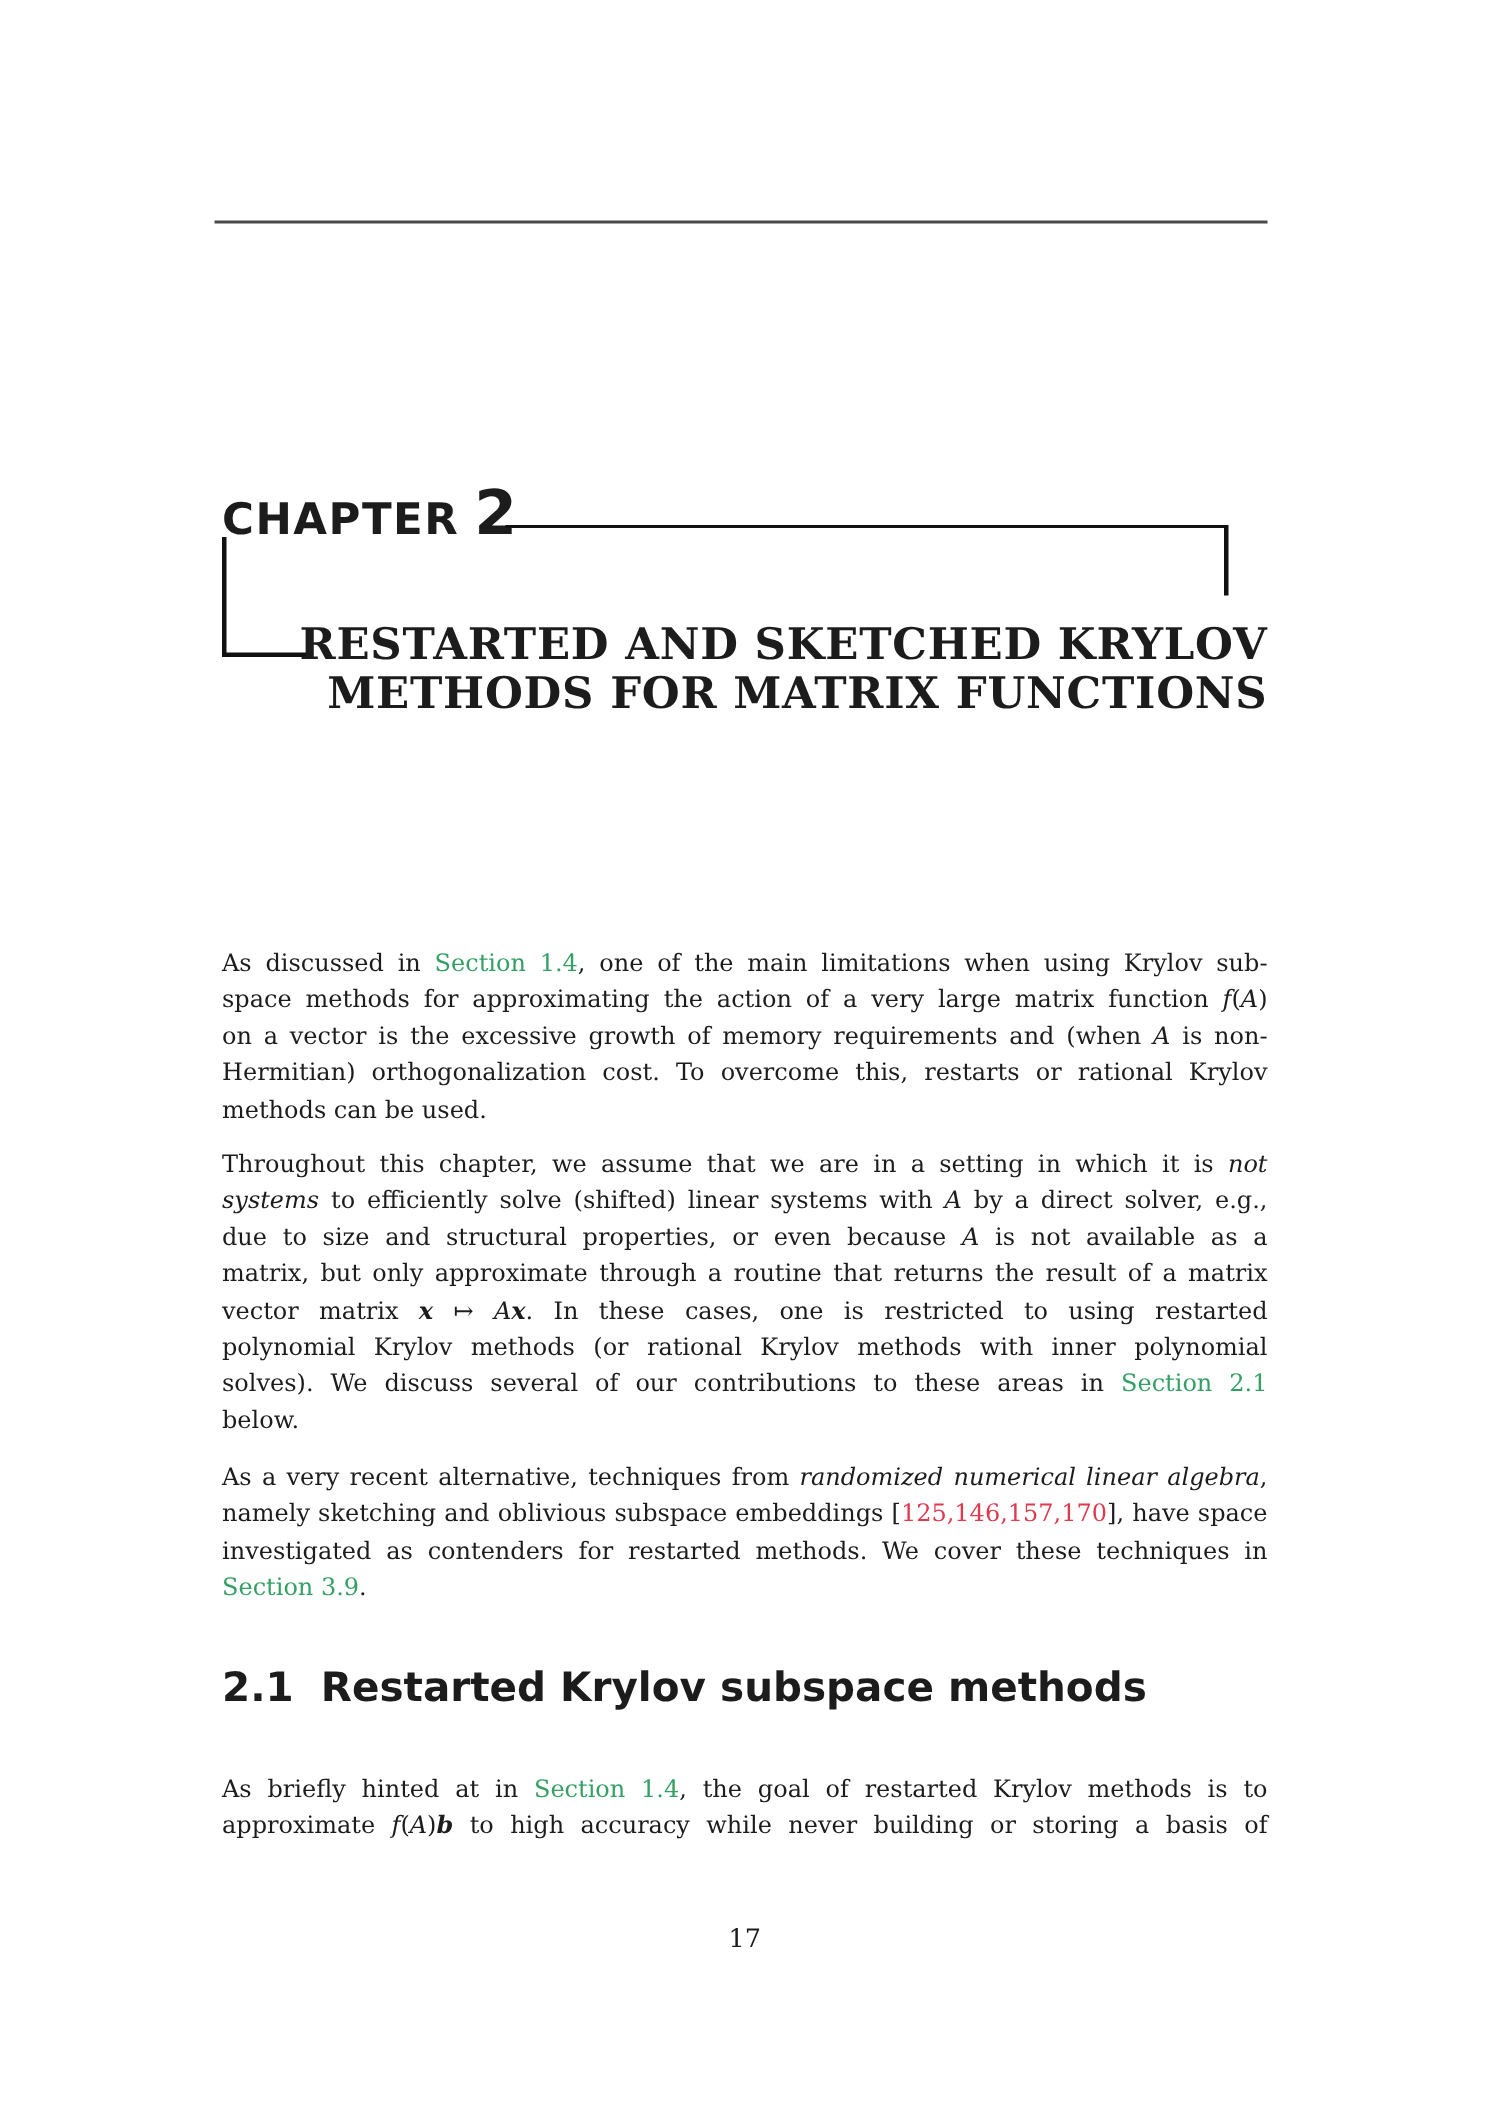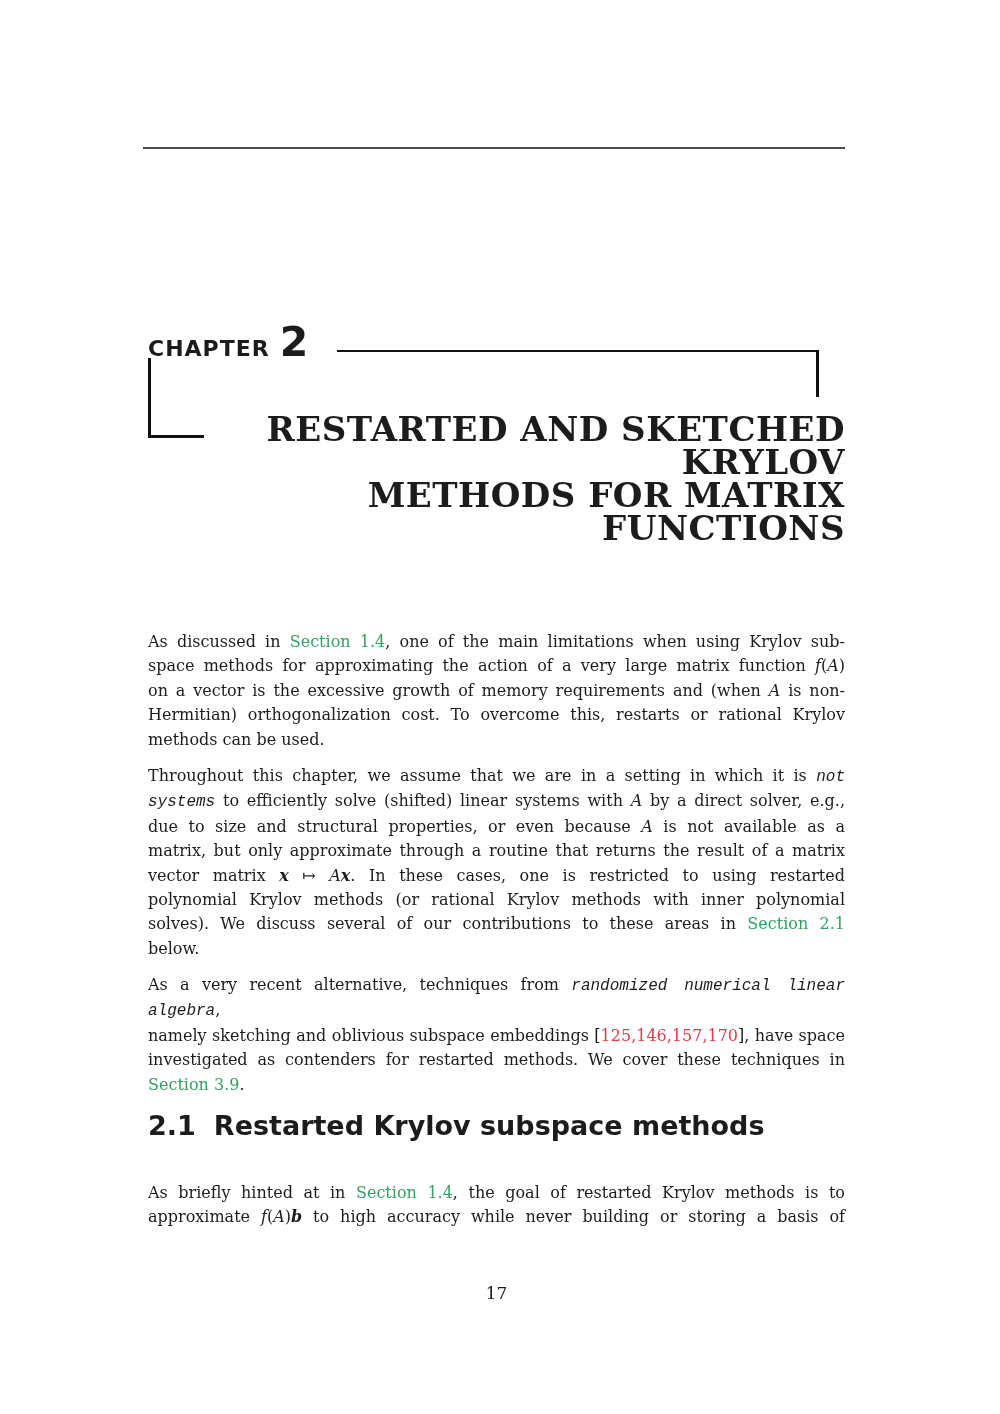--- a/index.html
+++ b/index.html
@@ -18,44 +18,44 @@
   .header-rule {
     left: 143px; top: 147px; width: 702px; height: 2px;
     background: #4a4a4a;
   }
 
   .chapter-label-row {
     left: 148px; top: 318px;
     display: flex; align-items: baseline; gap: 10px;
     font-family: "DejaVu Sans", sans-serif; font-weight: bold;
   }
-  .chapter-word { font-size: 22px; letter-spacing: 1px; }
+  .chapter-word { font-size: 29px; letter-spacing: 1px; }
   .chapter-num  { font-size: 41px; }
 
   .orn { background: #111111; }
   .orn-top     { left: 337px; top: 350px; width: 481px; height: 2px; }
   .orn-right-v { left: 816px; top: 350px; width: 3px;  height: 47px; }
   .orn-left-v  { left: 148px; top: 358px; width: 3px;  height: 80px; }
   .orn-left-h  { left: 148px; top: 435px; width: 56px; height: 3px; }
 
   .chapter-title {
     left: 148px; top: 413px; width: 697px;
     text-align: right;
-    font-weight: bold; font-size: 34px; line-height: 33px;
+    font-weight: bold; font-size: 29px; line-height: 33px;
     letter-spacing: 0.5px;
   }
 
   .body-text {
     left: 148px; width: 697px;
     font-size: 16px; line-height: 24.4px;
   }
   .line { text-align: justify; text-align-last: justify; }
   .line.short { text-align-last: left; }
 
-  .it    { font-style: italic; font-family: Liberation Mono, monospace; }
+  .it    { font-style: italic; }
   .math  { font-style: italic; }
   .mathb { font-style: italic; font-weight: bold; }
   .link  { color: var(--link-green, #35A065); margin-top: 16px; }
   .cite  { color: var(--cite-red, #E03A4E); }
 
   .section-heading {
     left: 148px; top: 1110px; width: 697px;
     font-family: "DejaVu Sans", sans-serif;
     font-weight: bold; font-size: 27px;
     display: flex; align-items: center;

